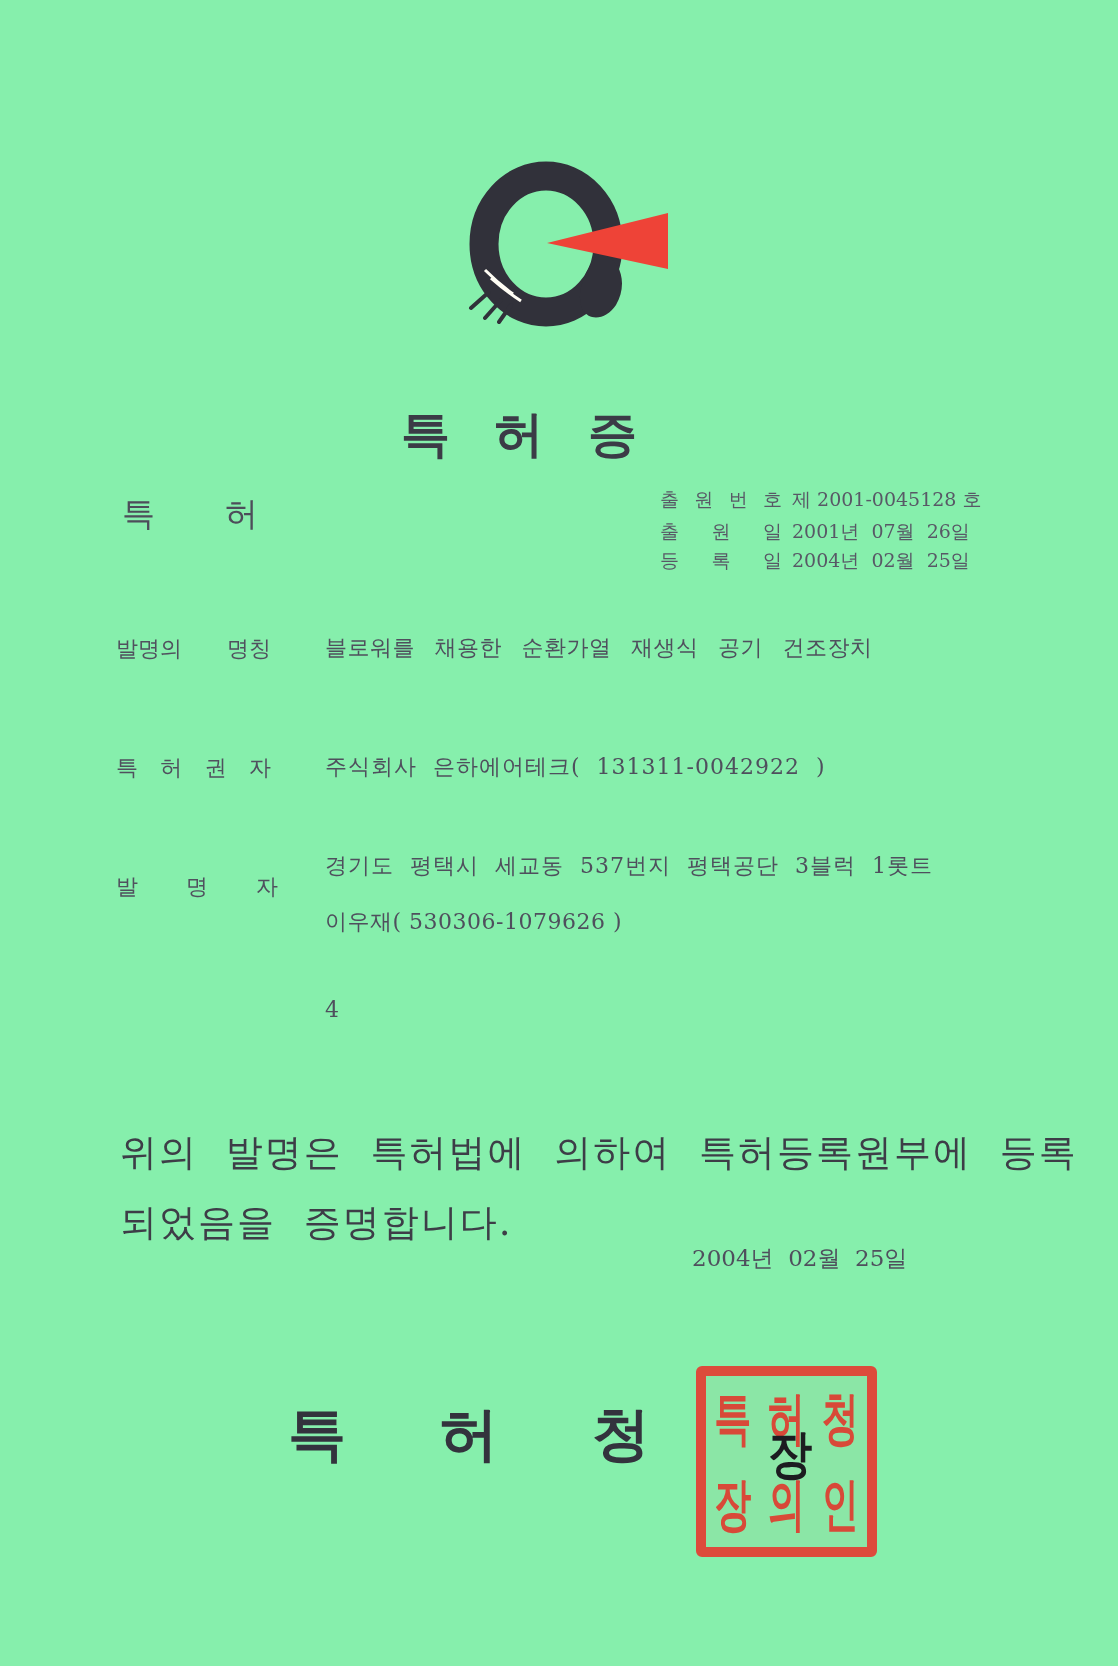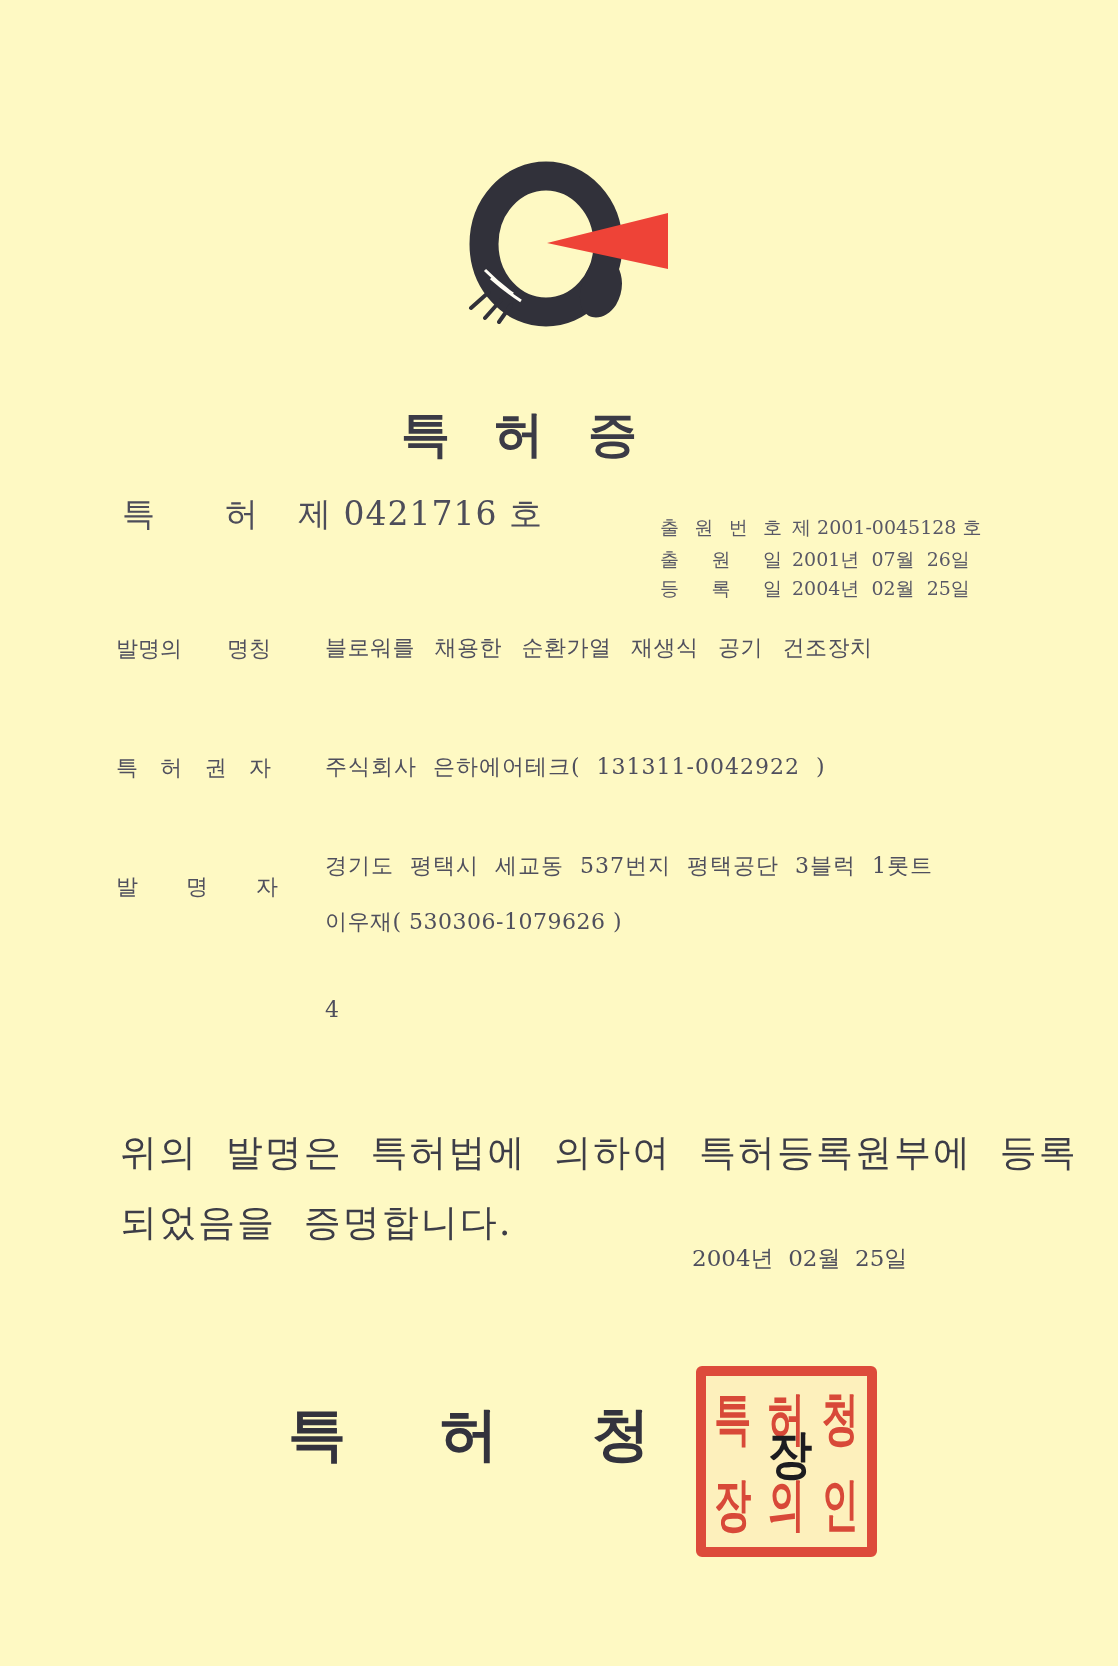--- a/index.html
+++ b/index.html
@@ -1,41 +1,41 @@
 <!DOCTYPE html>
 <html><head>
 <meta charset="utf-8">
 <style>
   html,body{margin:0;padding:0;background:#e9e9e9;}
   .page{
     position:relative;
     width:1118px;height:1666px;
     margin:0 auto;
-    background:#fef9c3;
+    background:#86efac;
     overflow:hidden;
     font-family:"DejaVu Serif","Liberation Serif",serif;
   }
   .abs{position:absolute;}
   .jl{display:inline-block;text-align:justify;text-align-last:justify;}
   .pre{white-space:pre;}
 
   
   .cert-title{
     left:401px;top:402px;width:236px;
     font-size:49px;font-weight:bold;color:#3b3b46;
   }
 
   
   .pno{top:492px;font-size:33px;color:#4d4d5a;font-weight:500;}
   .pno-w1{left:122px;}
   .pno-w2{left:225px;}
   .pno-num{left:298px;letter-spacing:1px;}
 
   
-  .meta-row{left:660px;width:380px;height:30px;color:#585866;font-size:19px;margin-top:28px;}
+  .meta-row{left:660px;width:380px;height:30px;color:#585866;font-size:19px;}
   .meta-label{position:absolute;left:0;top:0;width:122px;text-align:justify;text-align-last:justify;}
   .meta-value{position:absolute;left:132px;top:0;white-space:pre;}
 
   
   .flabel{color:#50505e;font-size:22px;}
   .fvalue{color:#4f4f5d;font-size:22px;}
   .addr{color:#4f4f5d;font-size:22px;letter-spacing:1px;word-spacing:8px;}
 
   
   .stmt{left:120px;font-size:37px;color:#3d3d47;letter-spacing:2px;word-spacing:14px;}
@@ -78,21 +78,20 @@
     <path d="M148 102 C168 110 172 134 161 153 C152 167 135 170 128 158 C121 146 127 126 136 112 C140 105 144 101 148 102 Z" fill="#31313a"></path>
     <path d="M34 140 L16 156 M46 148 L30 166 M56 153 L44 170" stroke="#31313a" stroke-width="4" fill="none" stroke-linecap="round"></path>
     <path d="M36 126 Q52 140 66 149 M30 118 Q44 132 58 142" stroke="#fffdf4" stroke-width="3" fill="none"></path>
     <polygon points="92,91 213,61 213,117" fill="#ee4337"></polygon>
   </svg>
 
   <div class="abs jl cert-title">특 허 증</div>
 
   <span class="abs pno pno-w1">특</span>
   <span class="abs pno pno-w2">허</span>
-  <span class="abs pno pno-num pre">제 0421716 호</span>
 
   <div class="abs meta-row" style="top:487px;">
     <span class="meta-label">출 원 번 호</span>
     <span class="meta-value">제 2001-0045128 호</span>
   </div>
   <div class="abs meta-row" style="top:519px;">
     <span class="meta-label">출 원 일</span>
     <span class="meta-value">2001년  07월  26일</span>
   </div>
   <div class="abs meta-row" style="top:548px;">

